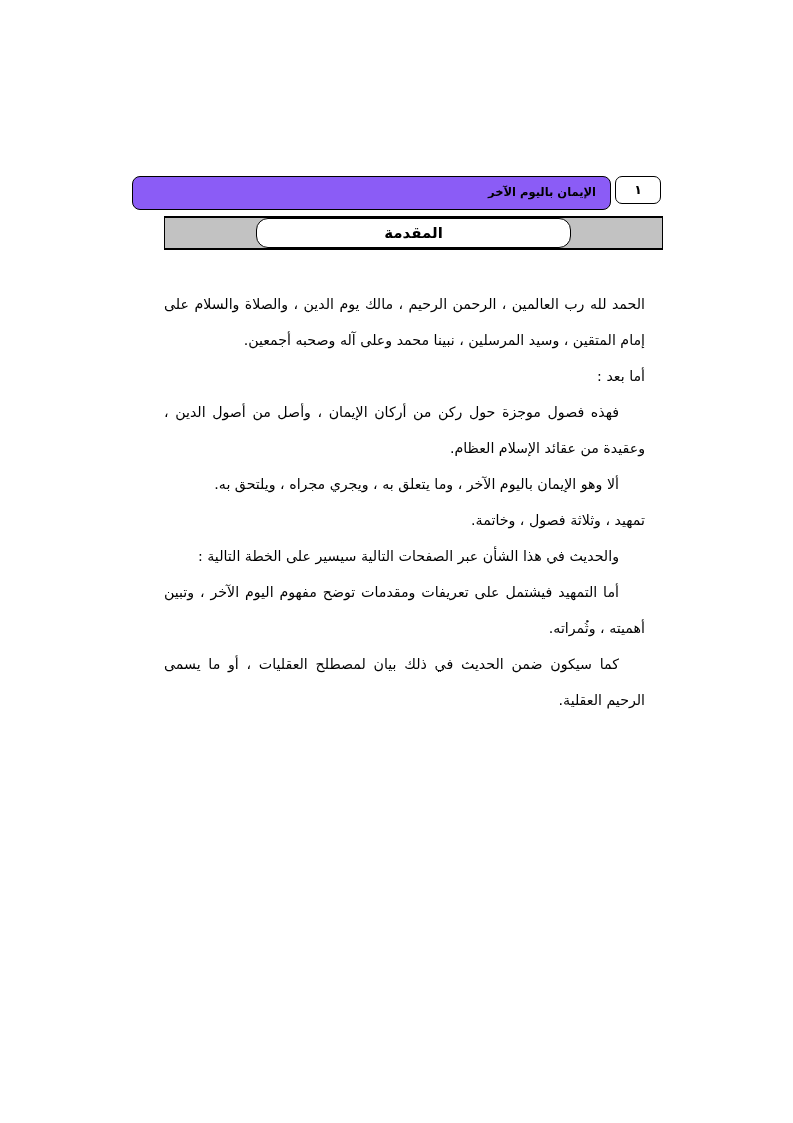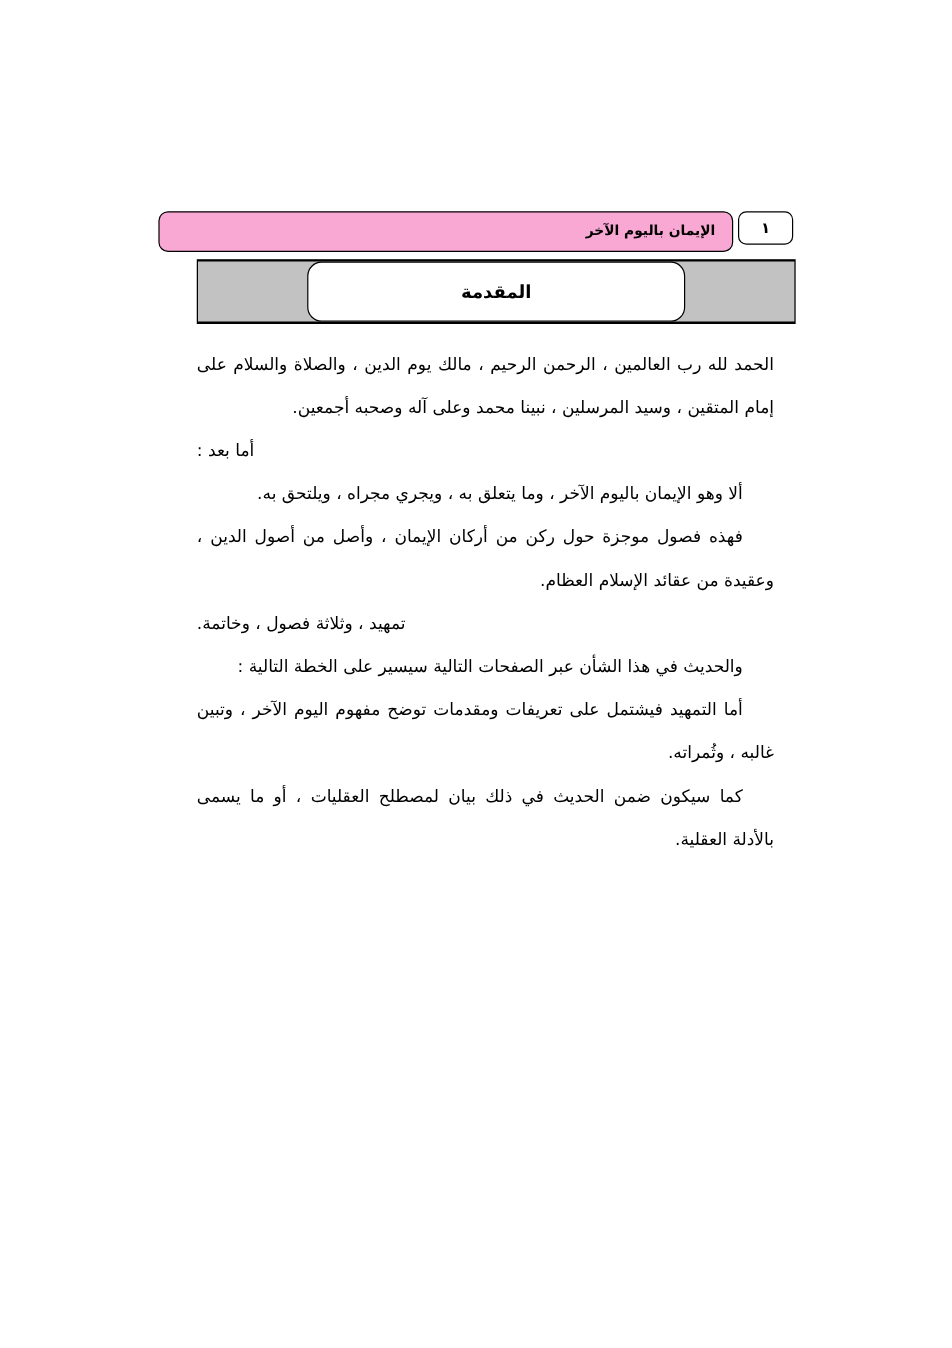--- a/index.html
+++ b/index.html
@@ -45,21 +45,21 @@
     font-size: 12.5px;
     font-weight: 700;
     color: #000000;
     line-height: 1;
     letter-spacing: 0;
   }
   .header-title-box {
     flex: 1 1 auto;
     border: 1.6px solid #000000;
     border-radius: 8px;
-    background: #f9a8d4;
+    background: #8b5cf6;
     display: flex;
     align-items: center;
     justify-content: flex-start;
     box-sizing: border-box;
     padding: 16px 14px;
     overflow: hidden;
   }
   .header-title-box .title {
     font-size: 11.5px;
     font-weight: 700;
@@ -67,21 +67,21 @@
     white-space: nowrap;
     line-height: 1;
   }
 
   
   .section-banner {
     position: absolute;
     top: 216px;
     right: 130px;
     left: 130px;
-    height: 54px;
+    height: 34px;
     margin-left: 34px;
   }
   .banner-bar {
     position: absolute;
     inset: 0;
     background: #c2c2c2;
     border-top: 2.4px solid #000000;
     border-bottom: 2.4px solid #000000;
     border-left: 1.4px solid #000000;
     border-right: 1.4px solid #000000;
@@ -122,21 +122,21 @@
     margin-left: 16px;
   }
   .para {
     margin: 0 0 0 0;
     text-align: justify;
   }
   .para.indent {
     text-indent: 26px;
   }
   .para.end-line {
-    text-align: left;
+    text-align: right;
   }
 </style>
 </head>
 <body>
 
 <div class="page">
 
   <div class="header-row">
     <div class="page-number-box">
       <span class="num">١</span>
@@ -149,21 +149,21 @@
   <div class="section-banner">
     <div class="banner-bar" style="background: rgb(194, 194, 194);"></div>
     <div class="banner-plate" style="background: rgb(255, 255, 255);">
       <span class="section-title">المقدمة</span>
     </div>
   </div>
 
   <div class="body-text">
     <p class="para">الحمد لله رب العالمين ، الرحمن الرحيم ، مالك يوم الدين ، والصلاة والسلام على إمام المتقين ، وسيد المرسلين ، نبينا محمد وعلى آله وصحبه أجمعين.</p>
     <p class="para end-line">أما بعد :</p>
+    <p class="para indent">فهذه فصول موجزة حول ركن من أركان الإيمان ، وأصل من أصول الدين ، وعقيدة من عقائد الإسلام العظام.</p>
     <p class="para indent">ألا وهو الإيمان باليوم الآخر ، وما يتعلق به ، ويجري مجراه ، ويلتحق به.</p>
-    <p class="para indent">فهذه فصول موجزة حول ركن من أركان الإيمان ، وأصل من أصول الدين ، وعقيدة من عقائد الإسلام العظام.</p>
     <p class="para end-line">تمهيد ، وثلاثة فصول ، وخاتمة.</p>
     <p class="para indent">والحديث في هذا الشأن عبر الصفحات التالية سيسير على الخطة التالية :</p>
-    <p class="para indent">أما التمهيد فيشتمل على تعريفات ومقدمات توضح مفهوم اليوم الآخر ، وتبين غالبه ، وثُمراته.</p>
-    <p class="para indent">كما سيكون ضمن الحديث في ذلك بيان لمصطلح العقليات ، أو ما يسمى بالأدلة العقلية.</p>
+    <p class="para indent">أما التمهيد فيشتمل على تعريفات ومقدمات توضح مفهوم اليوم الآخر ، وتبين أهميته ، وثُمراته.</p>
+    <p class="para indent">كما سيكون ضمن الحديث في ذلك بيان لمصطلح العقليات ، أو ما يسمى الرحيم العقلية.</p>
   </div>
 
 </div>
 
 </body></html>

